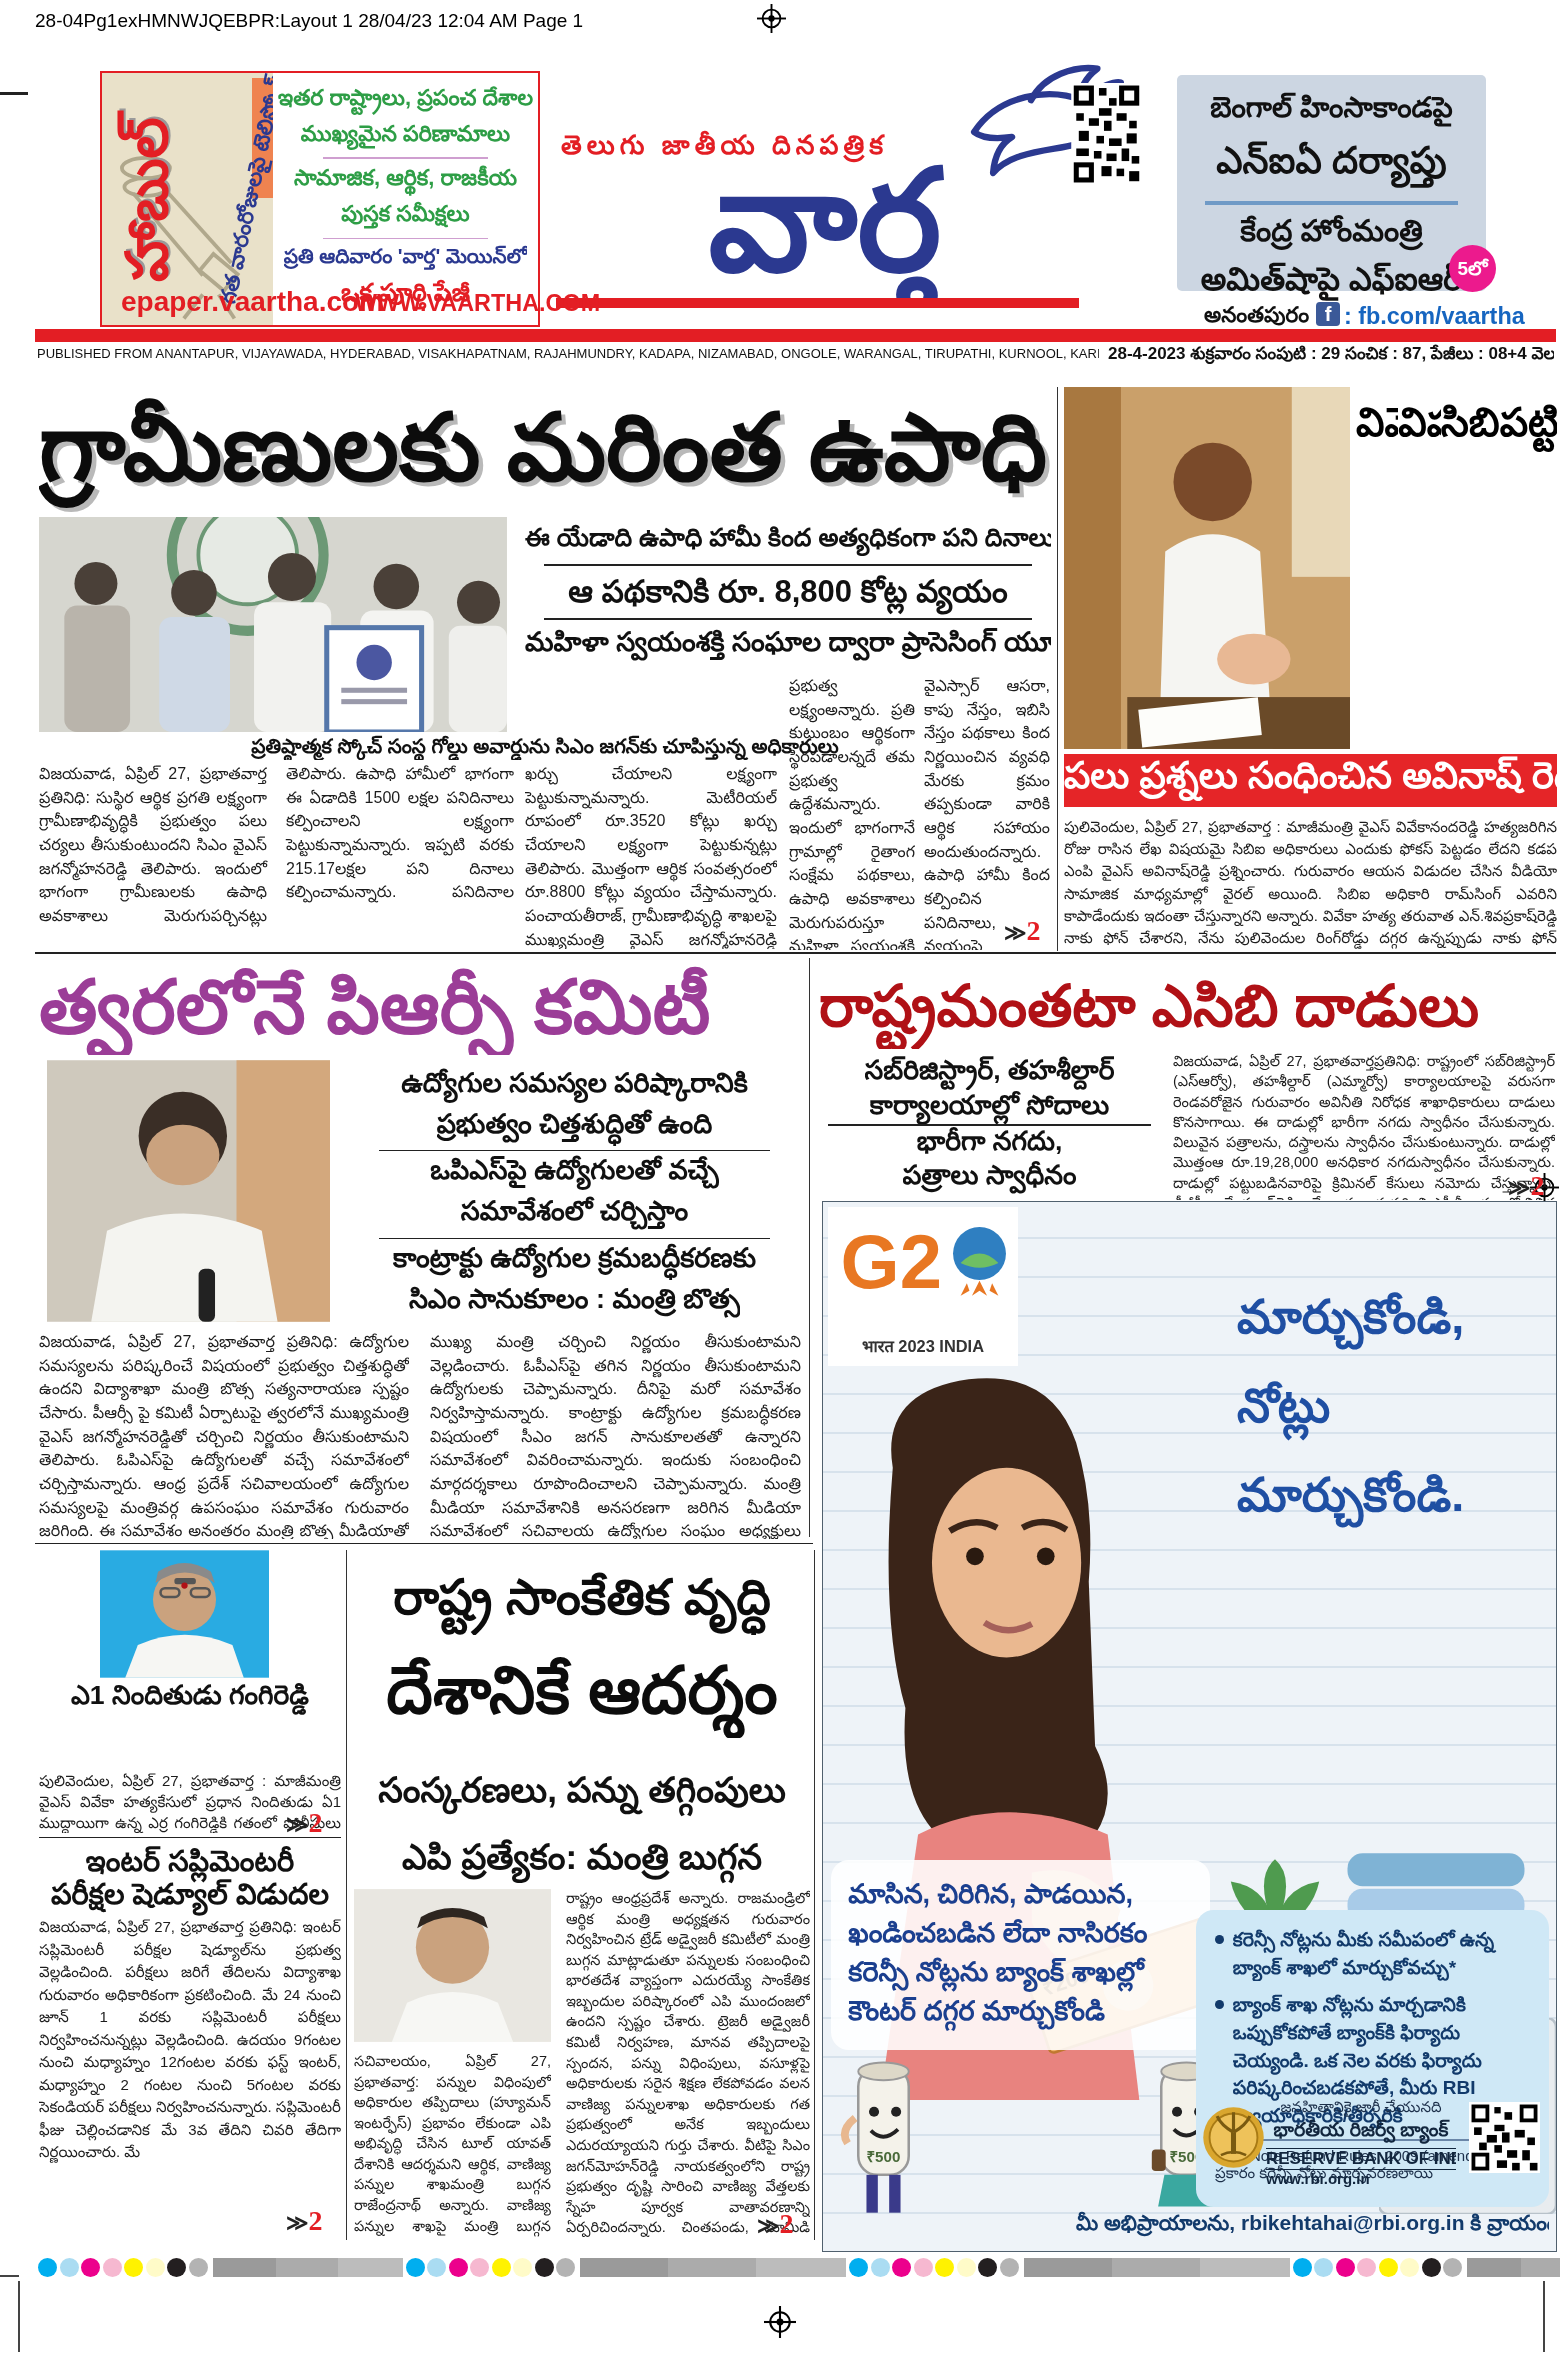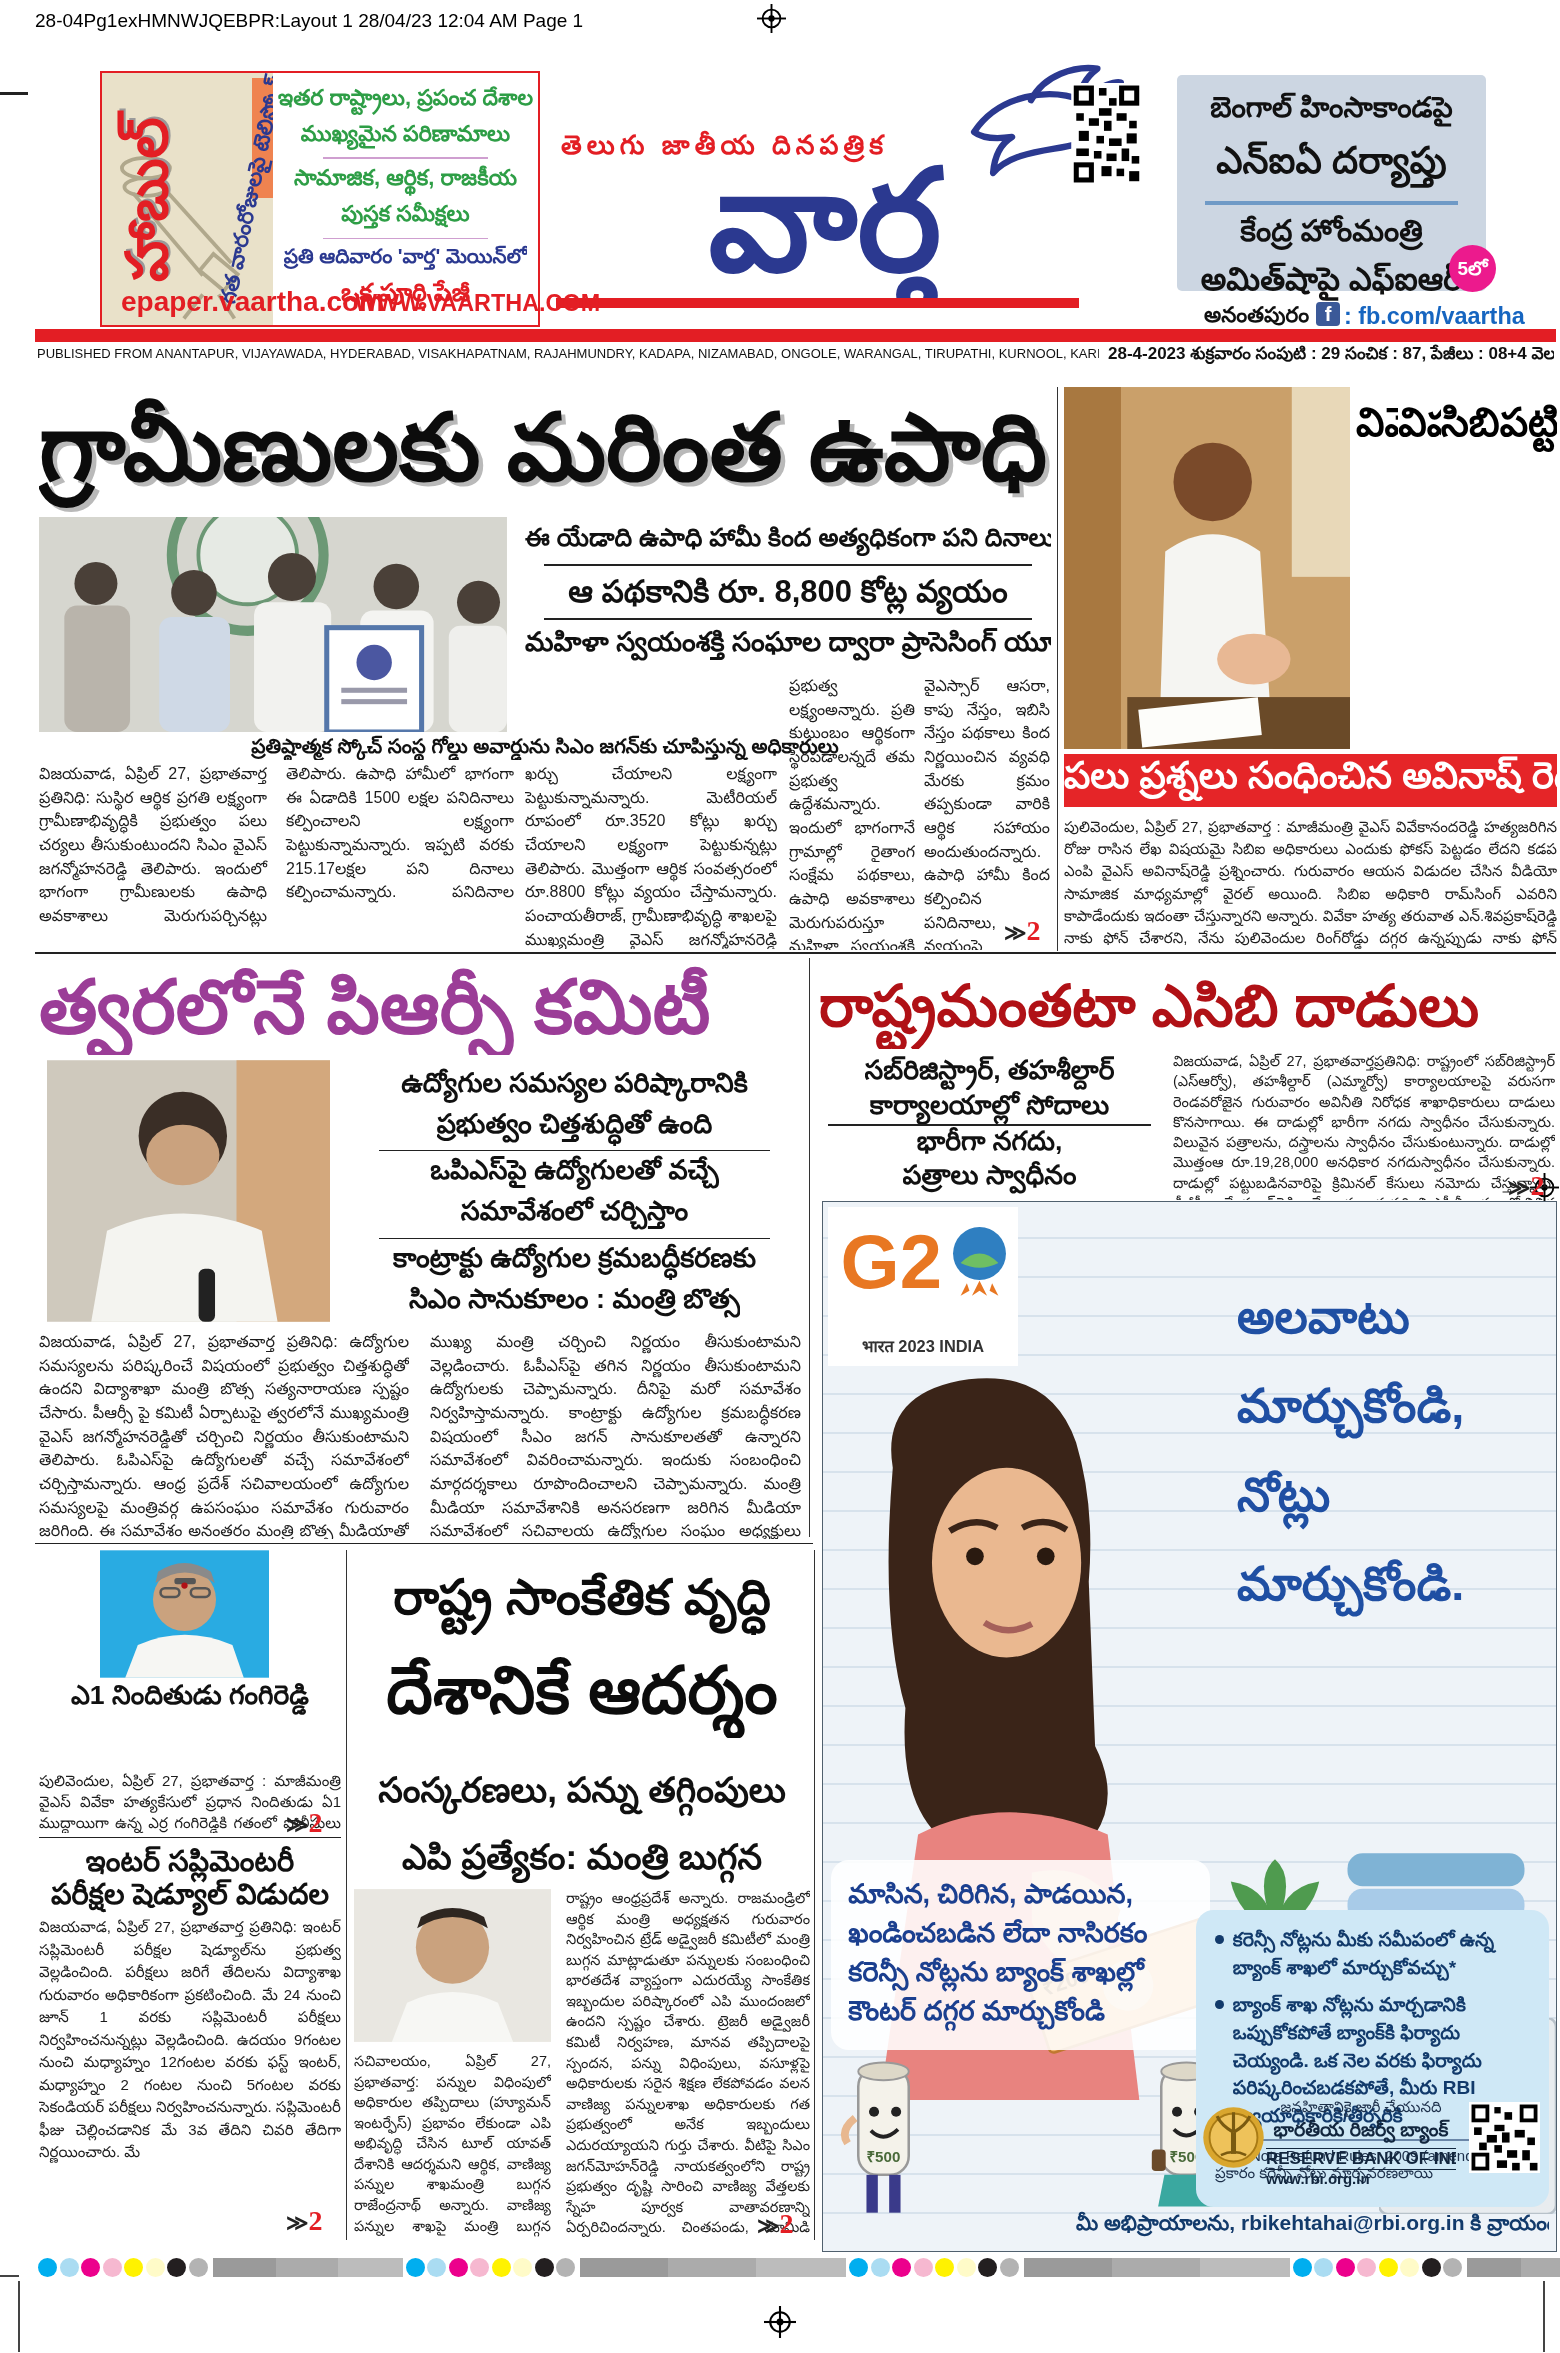--- a/index.html
+++ b/index.html
@@ -269,21 +269,20 @@
         <g fill="#e87722">
             <path d="M50 88 L38 112 L50 104 L62 112 Z"></path>
             <path d="M30 92 L20 112 L34 104Z"></path>
             <path d="M70 92 L80 112 L66 104Z"></path>
           </g>
       </svg>
       <div style="position:absolute;left:0;bottom:8.9px;width:100%;text-align:center;font-size:16.4px;color:#333;font-weight:bold;">भारत 2023 INDIA</div>
     </div>
 
     <div class="abs" style="left:414px;top:70px;width:313px;">
-      <div class="b clip" style="font-size:47px;line-height:89px;color:#1f4fa3;white-space:nowrap;">అలవాటు</div>
       <div class="b clip" style="font-size:47px;line-height:89px;color:#1f4fa3;white-space:nowrap;">మార్చుకోండి,</div>
       <div class="b clip" style="font-size:47px;line-height:89px;color:#1f4fa3;white-space:nowrap;">నోట్లు</div>
       <div class="b clip" style="font-size:47px;line-height:89px;color:#1f4fa3;white-space:nowrap;">మార్చుకోండి.</div>
     </div>
 
     <svg class="abs" style="left:0px;top:152px;" width="443" height="746" viewBox="0 0 700 1180">
       <path d="M110 180 Q90 60 230 40 Q360 25 400 140 Q430 240 420 360 L430 620 Q470 700 430 760 L180 760 Q120 700 130 560 Q90 420 110 180Z" fill="#3a2418"></path>
       <ellipse cx="290" cy="330" rx="118" ry="150" fill="#e9b astray" fill-opacity="0"></ellipse>
       <ellipse cx="290" cy="330" rx="118" ry="150" fill="#eab890"></ellipse>
       <path d="M200 280 Q240 255 275 275" stroke="#3a2418" stroke-width="10" fill="none"></path>

